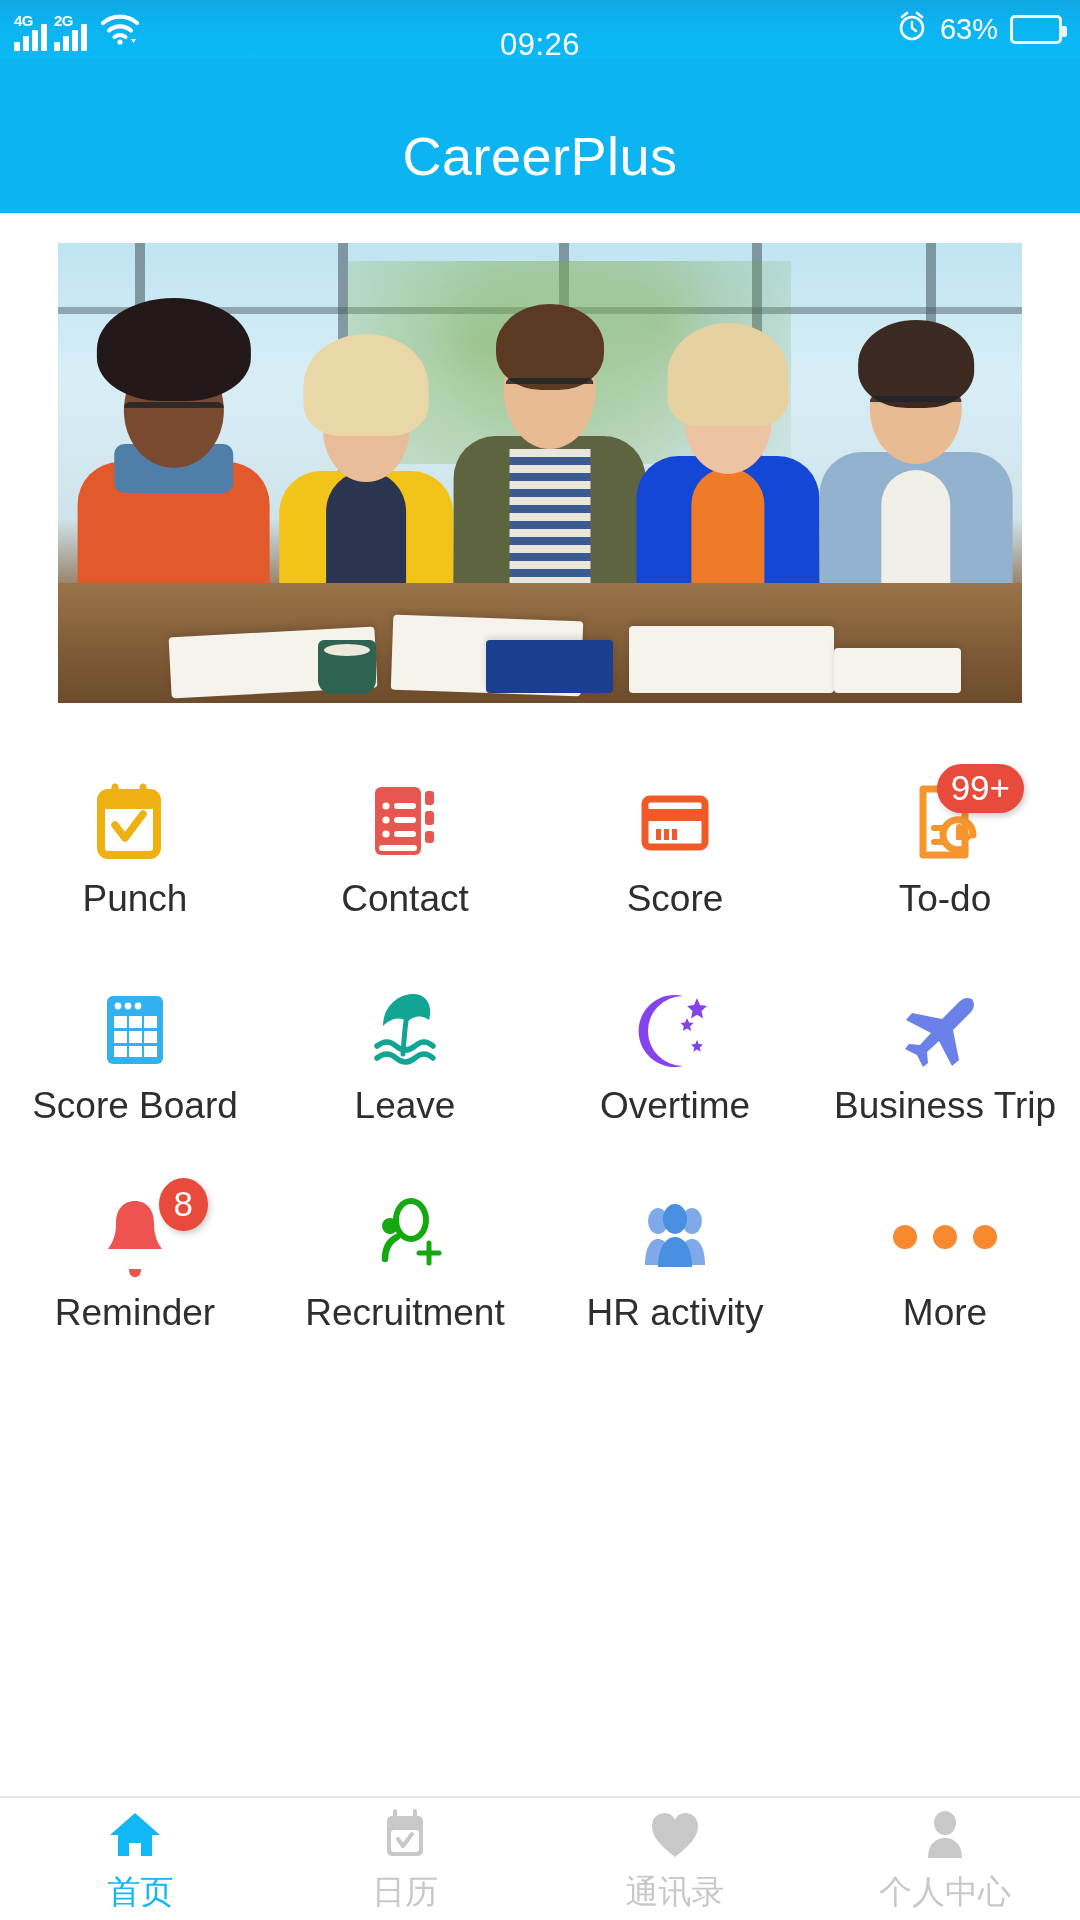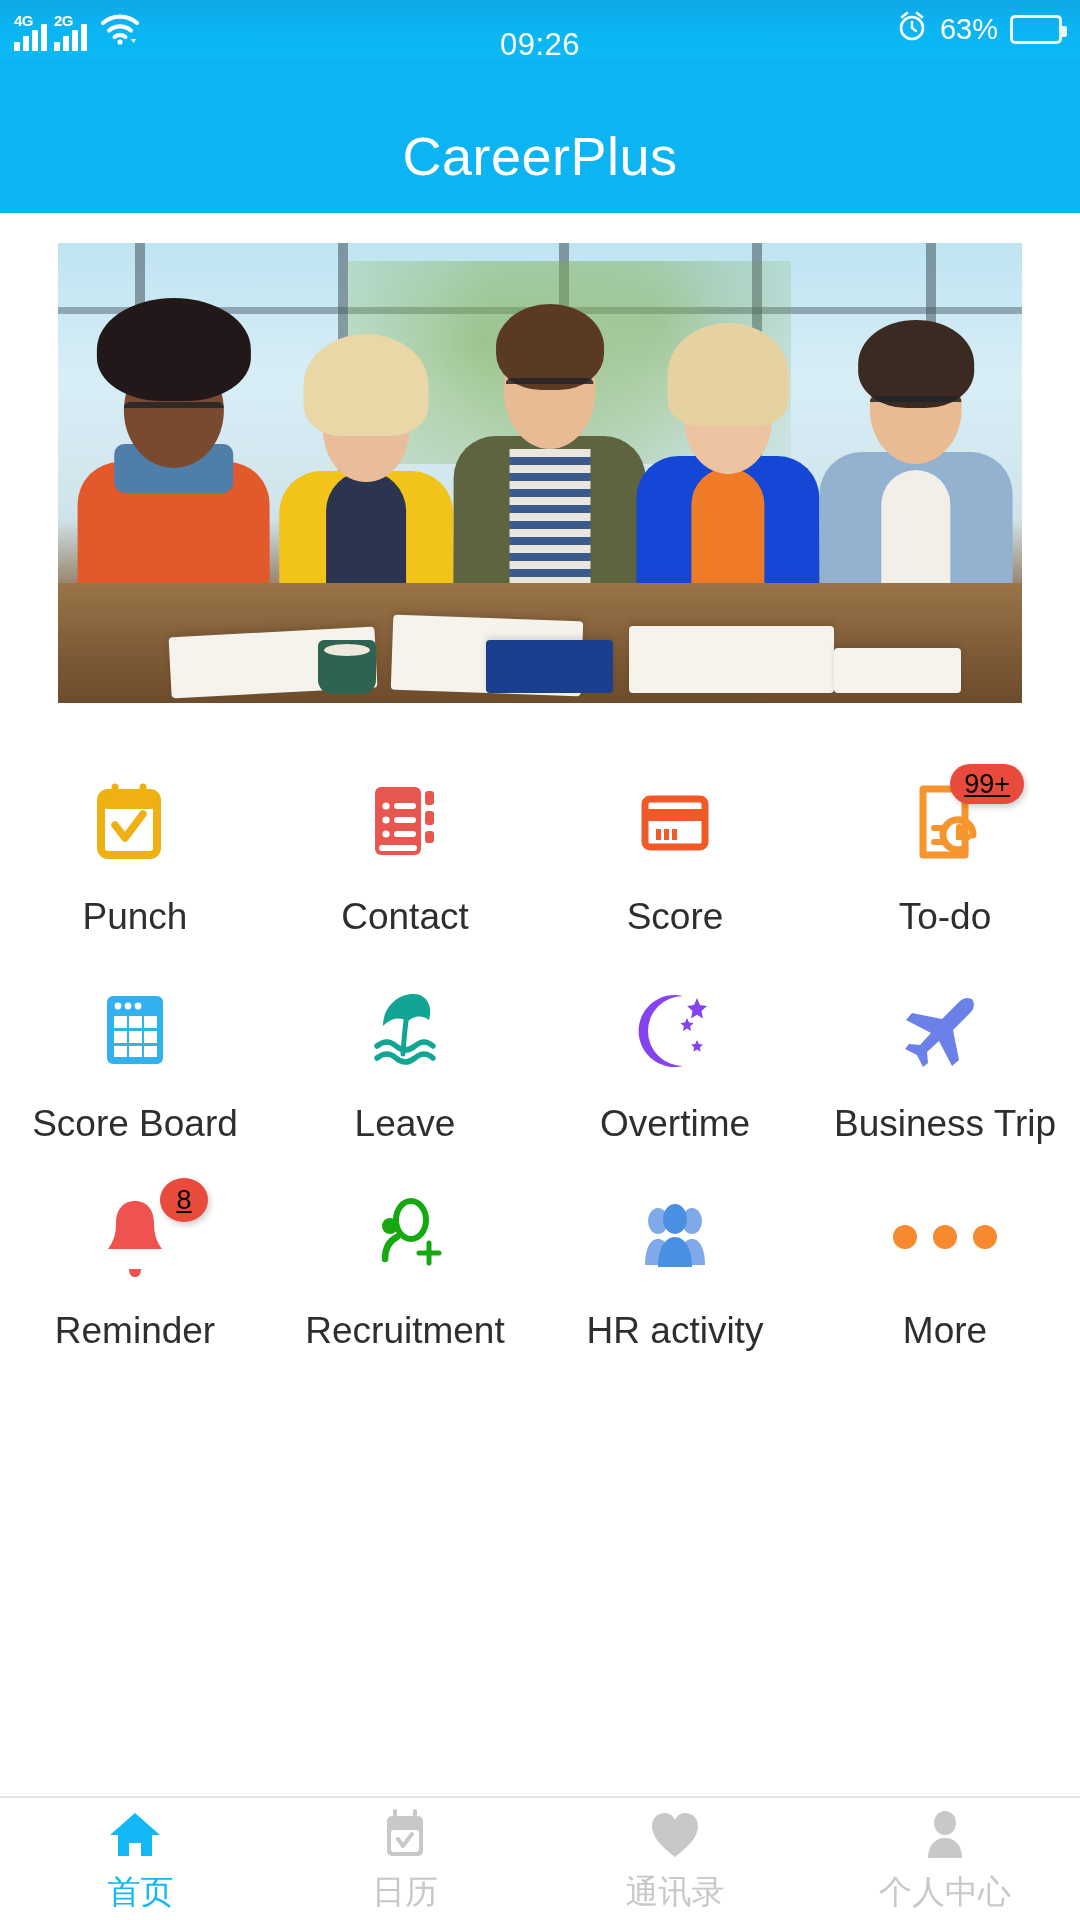--- a/index.html
+++ b/index.html
@@ -91,26 +91,26 @@
   .grid {
     position: absolute; top: 760px; left: 0; width: 1080px;
     display: grid; grid-template-columns: repeat(4, 1fr);
     row-gap: 0;
   }
   .cell {
     height: 207px; display: flex; flex-direction: column; align-items: center;
     justify-content: flex-start; padding-top: 8px;
   }
   .icon-box { position: relative; width: 110px; height: 110px; display:flex; align-items:center; justify-content:center; }
-  .cell-label { margin-top: 18px; font-size: 37px; color: #2e2e2e; white-space: nowrap; }
+  .cell-label { font-size: 37px; color: #2e2e2e; white-space: nowrap; }
   .badge {
     position: absolute; top: -4px; right: -24px;
-    background: #e84a3c; color: #000000; font-size: 27px; font-weight: 500;
+    background: #e84a3c; color: #ffffff; font-size: 35px; font-weight: 500;
     border-radius: 34px; padding: 6px 14px; min-width: 48px; text-align: center;
-    box-shadow: 2px 3px 6px rgba(0,0,0,.2); line-height: 1.05; text-decoration: underline;
+    box-shadow: 2px 3px 6px rgba(0,0,0,.2); line-height: 1.05;
   }
   .badge.small { padding: 8px 15px; right: -18px; border-radius: 50%; }
   .dots { display: flex; gap: 16px; align-items: center; }
   .dots span { width: 24px; height: 24px; border-radius: 50%; background: #f7892f; display: block; }
 
   
   .tabbar {
     position: absolute; left: 0; bottom: 0; width: 1080px; height: 124px;
     border-top: 2px solid #e4e6e8; background: #fff;
     display: grid; grid-template-columns: repeat(4, 1fr); align-items: center;

